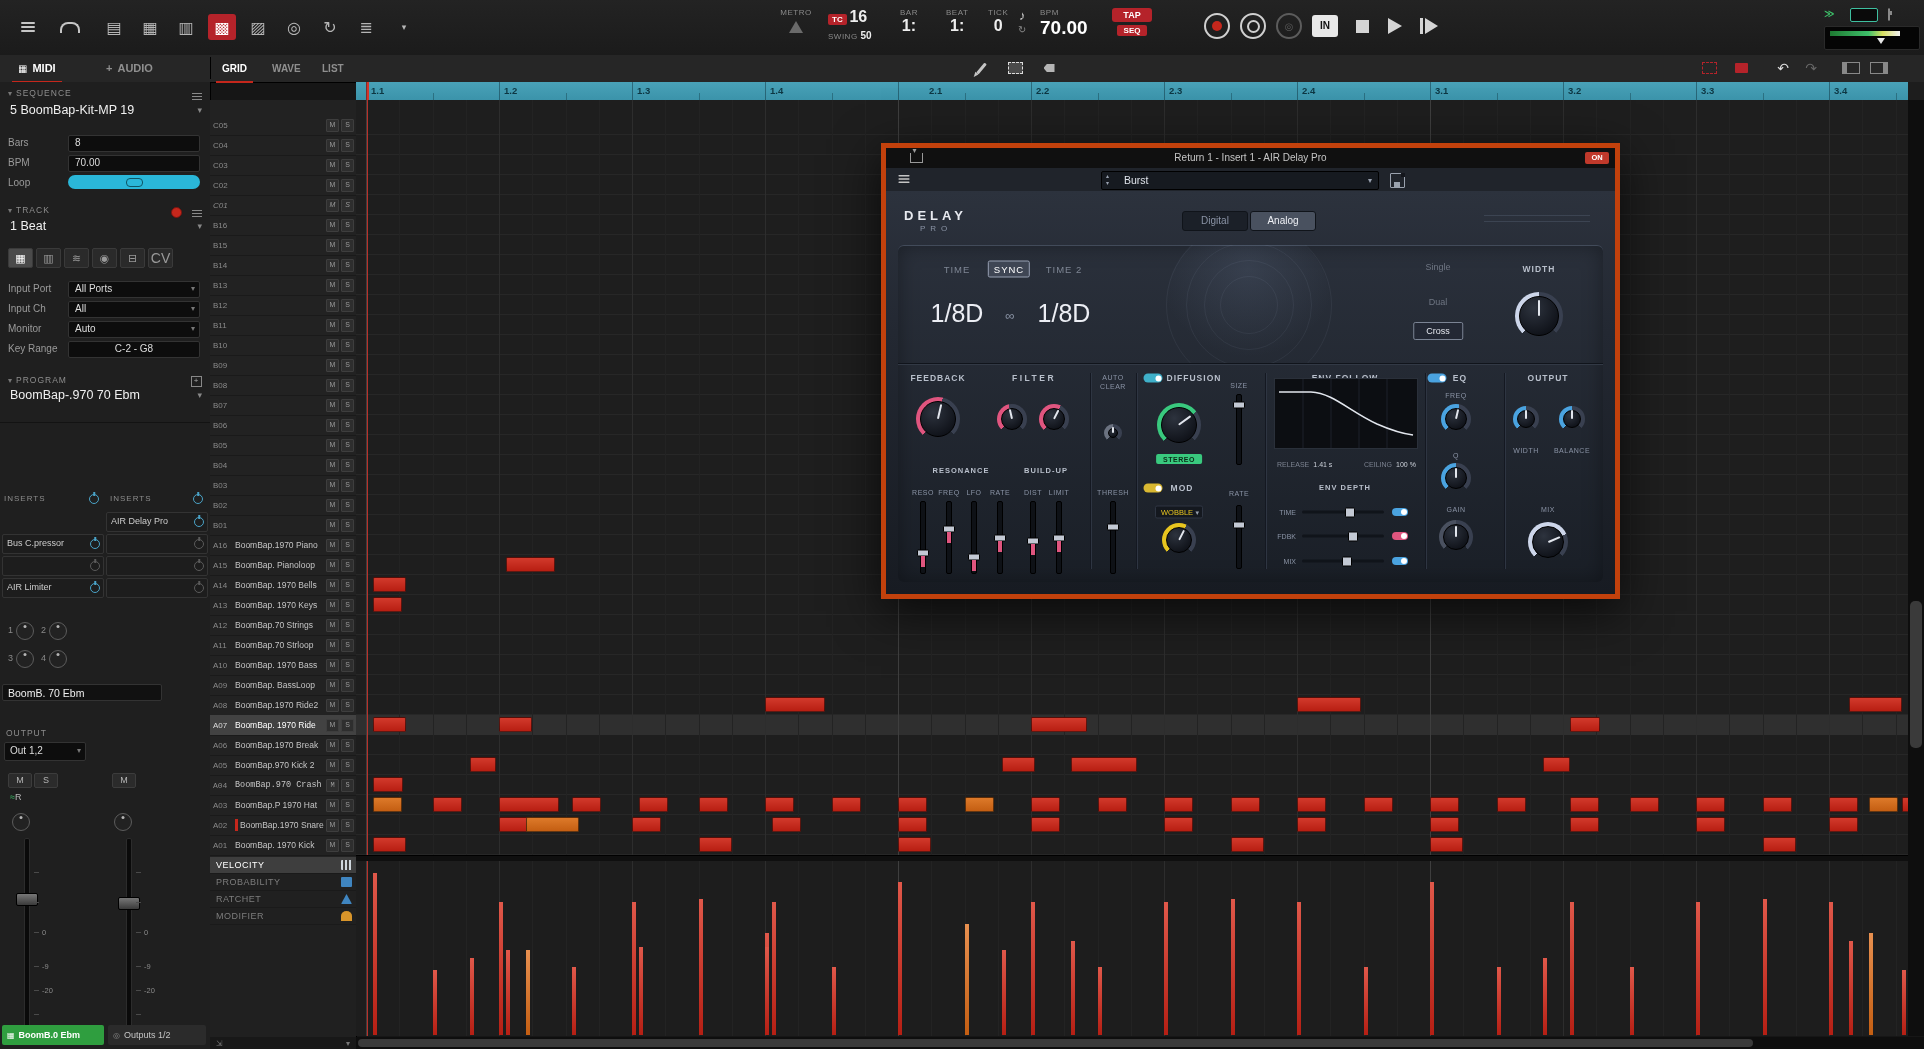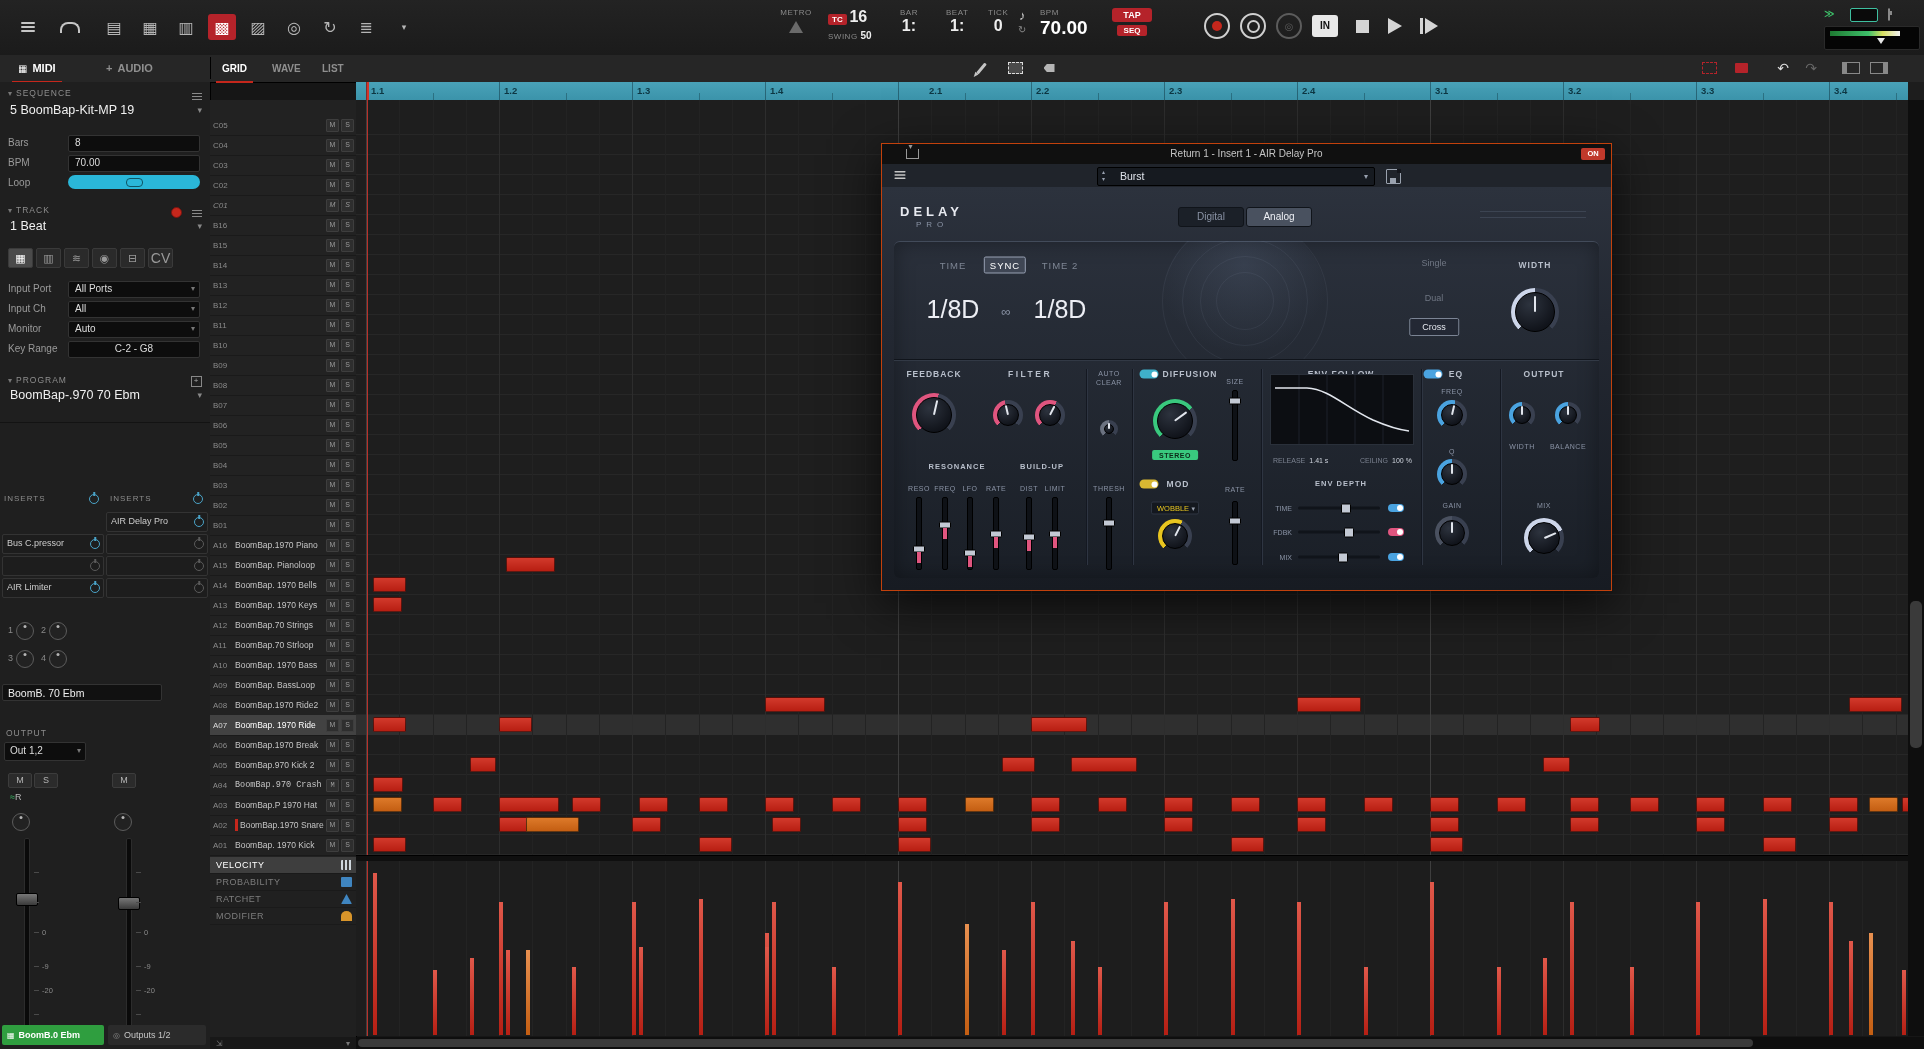--- a/index.html
+++ b/index.html
@@ -111,21 +111,21 @@
   #vel-canvas{position:absolute;left:356px;top:861px;width:1552px;height:175px;background:#1d1d1d;overflow:hidden;}
   .vbar{position:absolute;bottom:1px;width:4px;}
   .vbar.red{background:linear-gradient(#e0584a,#b51f14);}
   .vbar.org{background:linear-gradient(#e89050,#c45e12);}
   
   #hscroll{position:absolute;left:356px;top:1037px;width:1568px;height:12px;background:#0e0e0e;}
   #hscroll .thumb{position:absolute;left:2px;top:2px;width:1395px;height:8px;background:#3a3a3a;border-radius:4px;}
   #vscroll{position:absolute;left:1908px;top:100px;width:16px;height:936px;background:#0e0e0e;}
   #vscroll .thumb{position:absolute;left:2px;top:501px;width:12px;height:147px;background:#3a3a3a;border-radius:5px;}
   
-  #plugin{position:absolute;left:881px;top:143px;width:729px;height:446px;background:#000000;border:1px solid #c2410c;box-shadow:0 12px 45px rgba(0,0,0,.7);z-index:50;}
+  #plugin{position:absolute;left:881px;top:143px;width:729px;height:446px;background:#000000;border:5px solid #c2410c;box-shadow:0 12px 45px rgba(0,0,0,.7);z-index:50;}
   #p-title{position:absolute;left:0;top:0;right:0;height:20px;background:#101010;border-bottom:1px solid #000;text-align:center;font-size:10px;color:#c5c5c5;line-height:19px;}
   #p-on{position:absolute;right:6px;top:4px;width:24px;height:12px;background:#c0392b;border-radius:2px;color:#fff;font-size:7.5px;font-weight:bold;text-align:center;line-height:12px;}
   .dockic{position:absolute;left:24px;top:5px;width:11px;height:9px;border:1px solid #999;border-top:none;}
   .dockic::after{content:"▾";position:absolute;left:1.5px;top:-7px;color:#999;font-size:8px;}
   #p-preset{position:absolute;left:0;top:20px;right:0;height:23px;background:#20242b;border-bottom:1px solid #000;}
   #p-combo{position:absolute;left:215px;top:3px;width:276px;height:17px;background:#161a20;border:1px solid #000;border-radius:2px;}
   #p-combo .spin{position:absolute;left:4px;top:1px;font-size:6px;color:#98a0ae;line-height:7px;}
   #p-combo b{font-weight:normal;position:absolute;left:22px;top:2px;font-size:10.5px;color:#dfe3ea;}
   #p-combo .car{position:absolute;right:6px;top:4px;font-size:8px;color:#98a0ae;}
   .saveic{position:absolute;left:504px;top:5px;width:13px;height:13px;border:1px solid #9aa2ae;border-radius:1px;}

